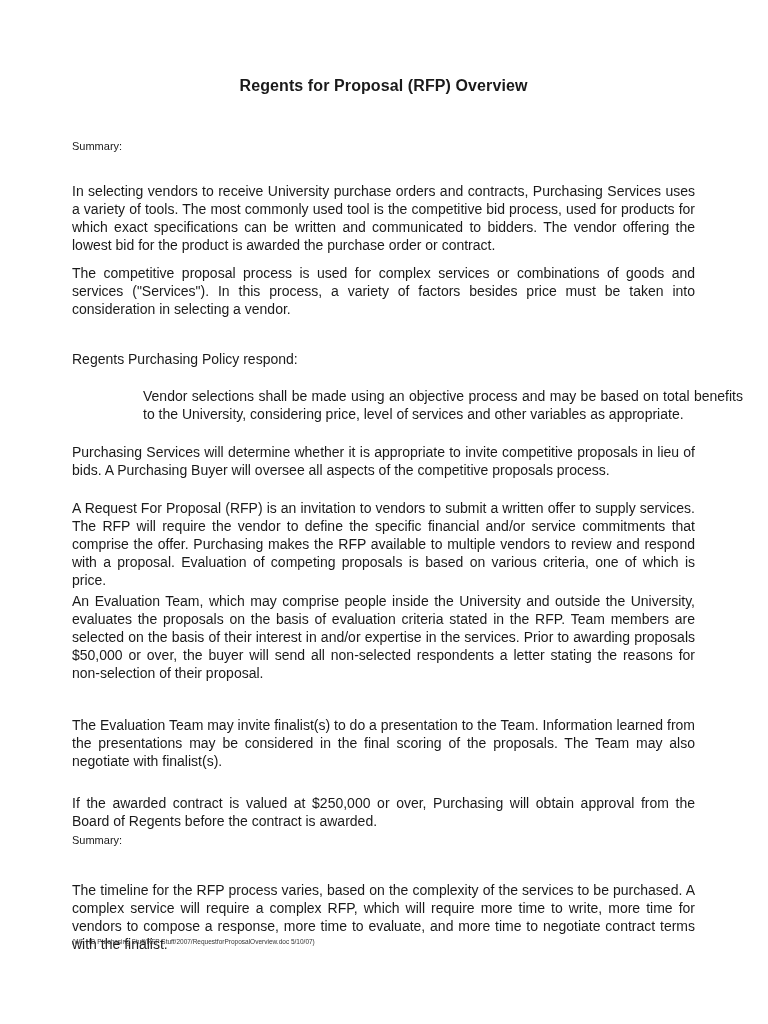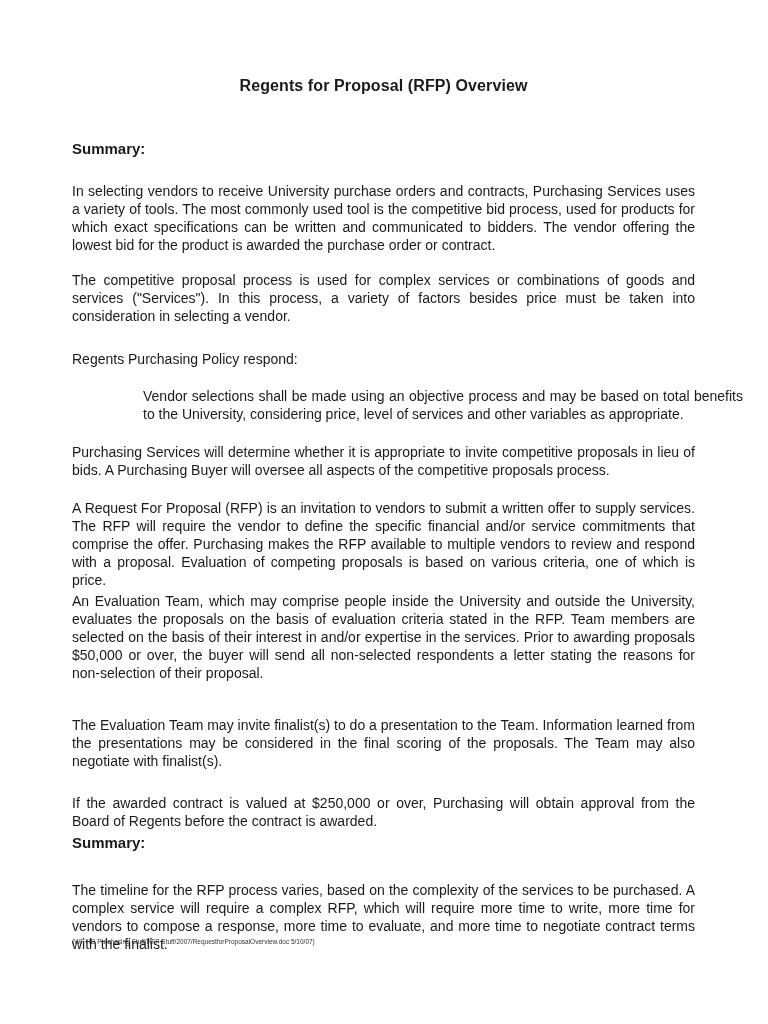--- a/index.html
+++ b/index.html
@@ -1,33 +1,33 @@
 <!DOCTYPE html>
 <html><head>
   <meta charset="utf-8">
   <style>
     html, body { margin: 0; padding: 0; background: #ffffff; }
     body { width: 768px; height: 1024px; position: relative; overflow: hidden; font-family: "Liberation Sans", sans-serif; color: #1a1a1a; }
     .page { position: absolute; left: 72px; top: 0; width: 623px; }
     .title { position: absolute; top: 77px; left: 0; width: 623px; text-align: center; font-size: 16px; font-weight: bold; letter-spacing: 0.1px; }
-    .heading { position: absolute; left: 0; font-size: 15px; font-weight: bold; }
+    .heading { position: absolute; left: 0; font-size: 11px; font-weight: normal; }
     .para { position: absolute; left: 0; width: 623px; font-size: 14px; line-height: 18px; text-align: justify; }
     .para.indent { left: 23px; width: 600px; margin-left: 48px; }
     .footer { position: absolute; left: 0; font-size: 6.5px; color: #333; }
   </style>
 </head>
 <body>
 
 <div class="page">
   <div class="title">Regents for Proposal (RFP) Overview</div>
 
   <div class="heading" style="top:140px;">Summary:</div>
 
   <div class="para" style="top:182px;">In selecting vendors to receive University purchase orders and contracts, Purchasing Services uses a variety of tools.  The most commonly used tool is the competitive bid process, used for products for which exact specifications can be written and communicated to bidders.  The vendor offering the lowest bid for the product is awarded the purchase order or contract.</div>
-  <div class="para" style="top:271px;">The competitive proposal process is used for complex services or combinations of goods and services ("Services").  In this process, a variety of factors besides price must be taken into consideration in selecting a vendor.</div>
+  <div class="para" style="top:264px;">The competitive proposal process is used for complex services or combinations of goods and services ("Services").  In this process, a variety of factors besides price must be taken into consideration in selecting a vendor.</div>
   <div class="para" style="top:350px;">Regents Purchasing Policy respond:</div>
   <div class="para indent" style="top:387px;">Vendor selections shall be made using an objective process and may be based on total benefits to the University, considering price, level of services and other variables as appropriate.</div>
   <div class="para" style="top:443px;">Purchasing Services will determine whether it is appropriate to invite competitive proposals in lieu of bids. A Purchasing Buyer will oversee all aspects of the competitive proposals process.</div>
   <div class="para" style="top:499px;">A Request For Proposal (RFP) is an invitation to vendors to submit a written offer to supply services.  The RFP will require the vendor to define the specific financial and/or service commitments that comprise the offer. Purchasing makes the RFP available to multiple vendors to review and respond with a proposal.  Evaluation of competing proposals is based on various criteria, one of which is price.</div>
   <div class="para" style="top:592px;">An Evaluation Team, which may comprise people inside the University and outside the University, evaluates the proposals on the basis of evaluation criteria stated in the RFP.  Team members are selected on the basis of their interest in and/or expertise in the services.  Prior to awarding proposals $50,000 or over, the buyer will send all non-selected respondents a letter stating the reasons for non-selection of their proposal.</div>
   <div class="para" style="top:716px;">The Evaluation Team may invite finalist(s) to do a presentation to the Team.  Information learned from the presentations may be considered in the final scoring of the proposals.  The Team may also negotiate with finalist(s).</div>
   <div class="para" style="top:759px;margin-top:35px;">If the awarded contract is valued at $250,000 or over, Purchasing will obtain approval from the Board of Regents before the contract is awarded.</div>
 
   <div class="heading" style="top:834px;">Summary:</div>
 

